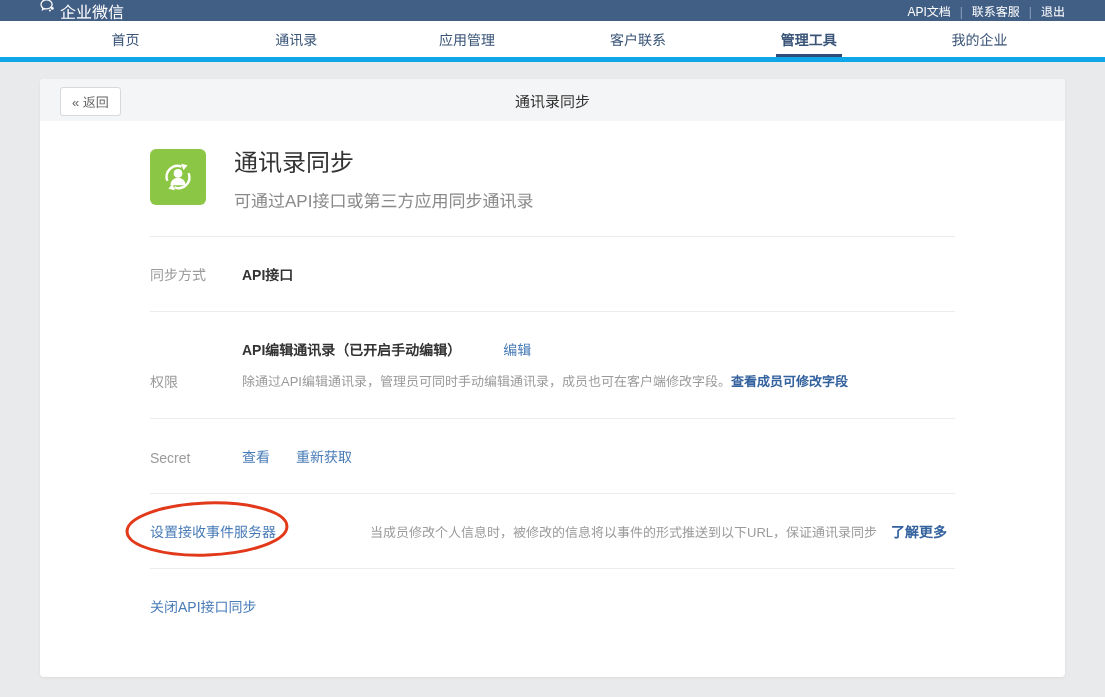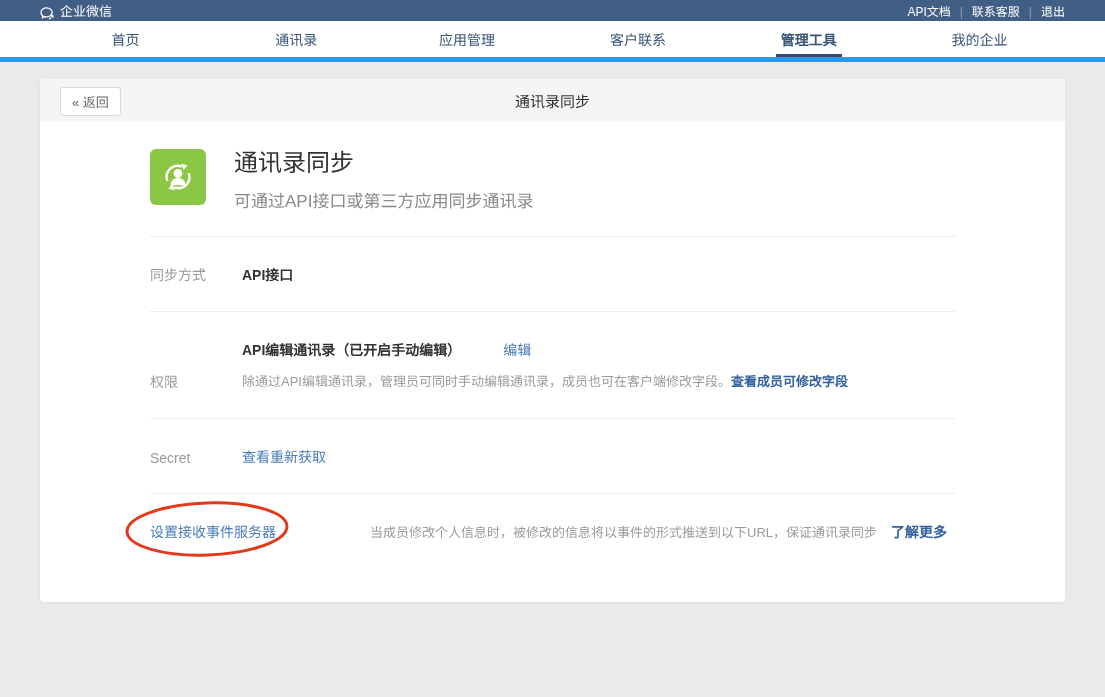--- a/index.html
+++ b/index.html
@@ -6,21 +6,21 @@
   html,body { width:1105px; height:697px; }
   body {
     font-family:"Liberation Sans","DejaVu Sans",sans-serif;
     background:#e9eaec; color:#333; overflow:hidden;
   }
   
   .topbar {
     height:21px; background:#415e85; color:#fff;
     display:flex; align-items:center; padding:0 40px; font-size:12px;
   }
-  .logo { display:flex; align-items:flex-end; gap:5px; font-size:13px; }
+  .logo { display:flex; align-items:flex-start; gap:5px; font-size:16px; }
   .logo svg { display:block; }
   .topbar-right { margin-left:auto; display:flex; align-items:center; }
   .tb-link { color:#fff; cursor:pointer; }
   .tb-link:not(:last-child)::after { content:"|"; color:#8ba0bd; margin:0 9px; }
   
   .nav {
     height:41px; background:#fff; border-bottom:5px solid #0ea5e9;
     display:grid; grid-template-columns:repeat(6,1fr); padding:0 40px;
   }
   .nav-item {
@@ -60,21 +60,21 @@
   
   .row { border-top:1px solid #ececec; padding:27px 0; display:flex; align-items:flex-end; font-size:14px; }
   .row-label { flex:0 0 92px; color:#9b9b9b; }
   .row-value-col { flex:1; }
   .value-line { display:flex; align-items:center; }
   .strong-value { color:#333; font-weight:bold; }
   .link { color:#4a7cb8; cursor:pointer; text-decoration:none; }
   .link-strong { color:#33619e; font-weight:bold; cursor:pointer; }
   .edit-gap { margin-left:42px; }
   .desc { margin-top:13px; font-size:13px; color:#9b9b9b; line-height:1.5; }
-  .secret-links { display:flex; }
+  .secret-links { display:flex; gap:26px; }
   .event-row { position:relative; }
   .event-desc { color:#9b9b9b; font-size:13px; margin-left:94px; }
   .event-more { margin-left:14px; }
   .circle-annotation {
     position:absolute; left:-27px; top:5px; width:168px; height:60px;
     pointer-events:none;
   }
   
   .footer { margin-top:24px; text-align:center; font-size:12px; color:#9a9a9a; line-height:1.8; }
 </style>
@@ -165,20 +165,23 @@
 
     <div class="row event-row">
       <span class="link">设置接收事件服务器</span>
       <span class="event-desc">当成员修改个人信息时，被修改的信息将以事件的形式推送到以下URL，保证通讯录同步</span>
       <span class="link-strong event-more">了解更多</span>
       <svg class="circle-annotation" viewBox="0 0 168 60">
         <ellipse cx="84" cy="30" rx="80" ry="26" fill="none" stroke="#e2391b" stroke-width="3" transform="rotate(-2 84 30)"></ellipse>
       </svg>
     </div>
 
+    <div class="row">
+      <span class="link">关闭API接口同步</span>
+    </div>
 
   </div>
 </div>
 
 <div class="footer">
   <div>
     
   </div>
 
 </div>

